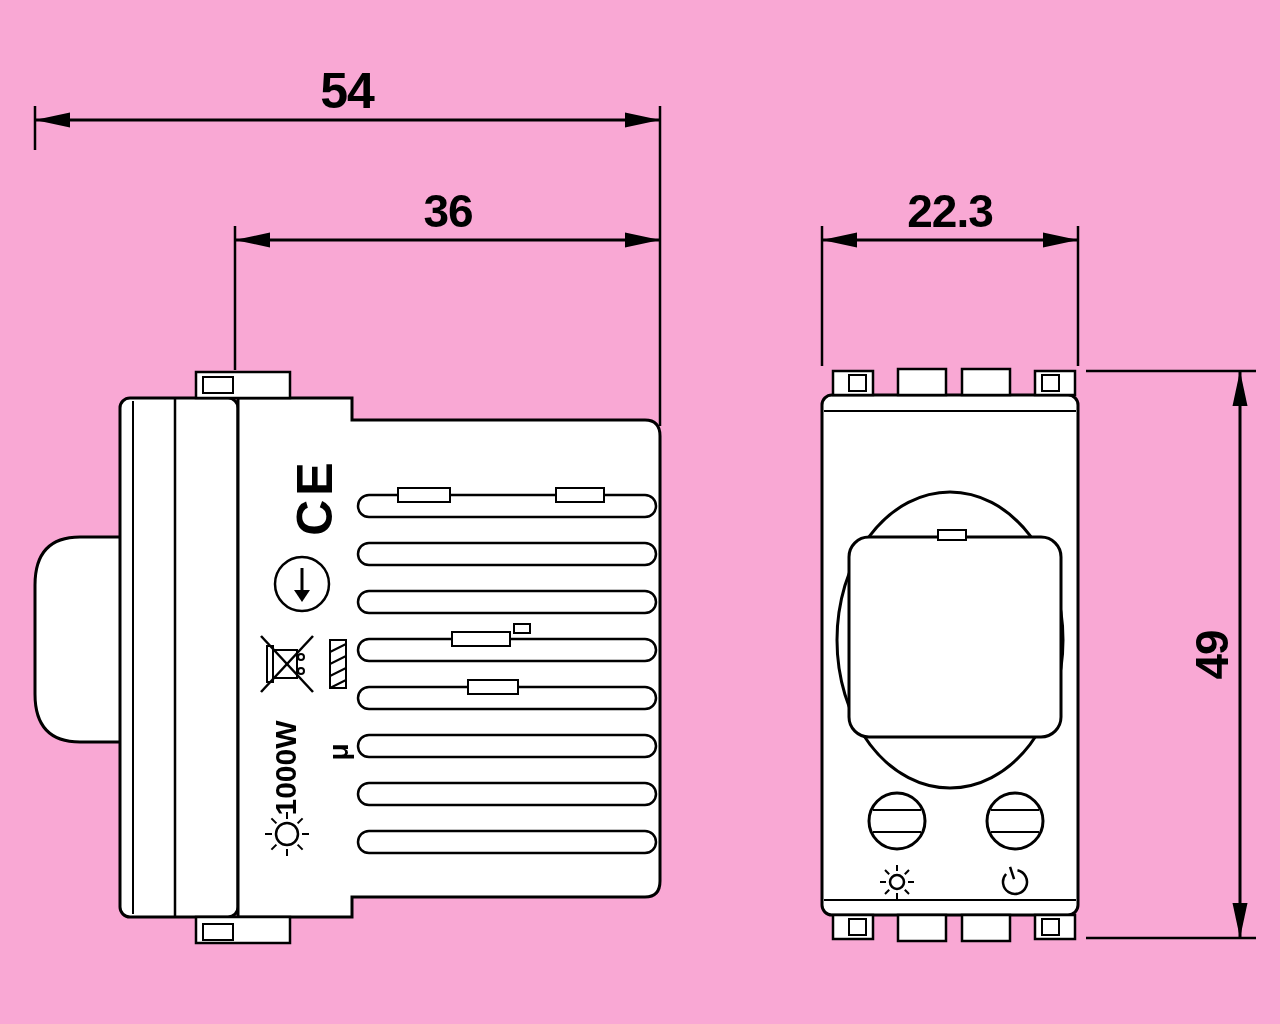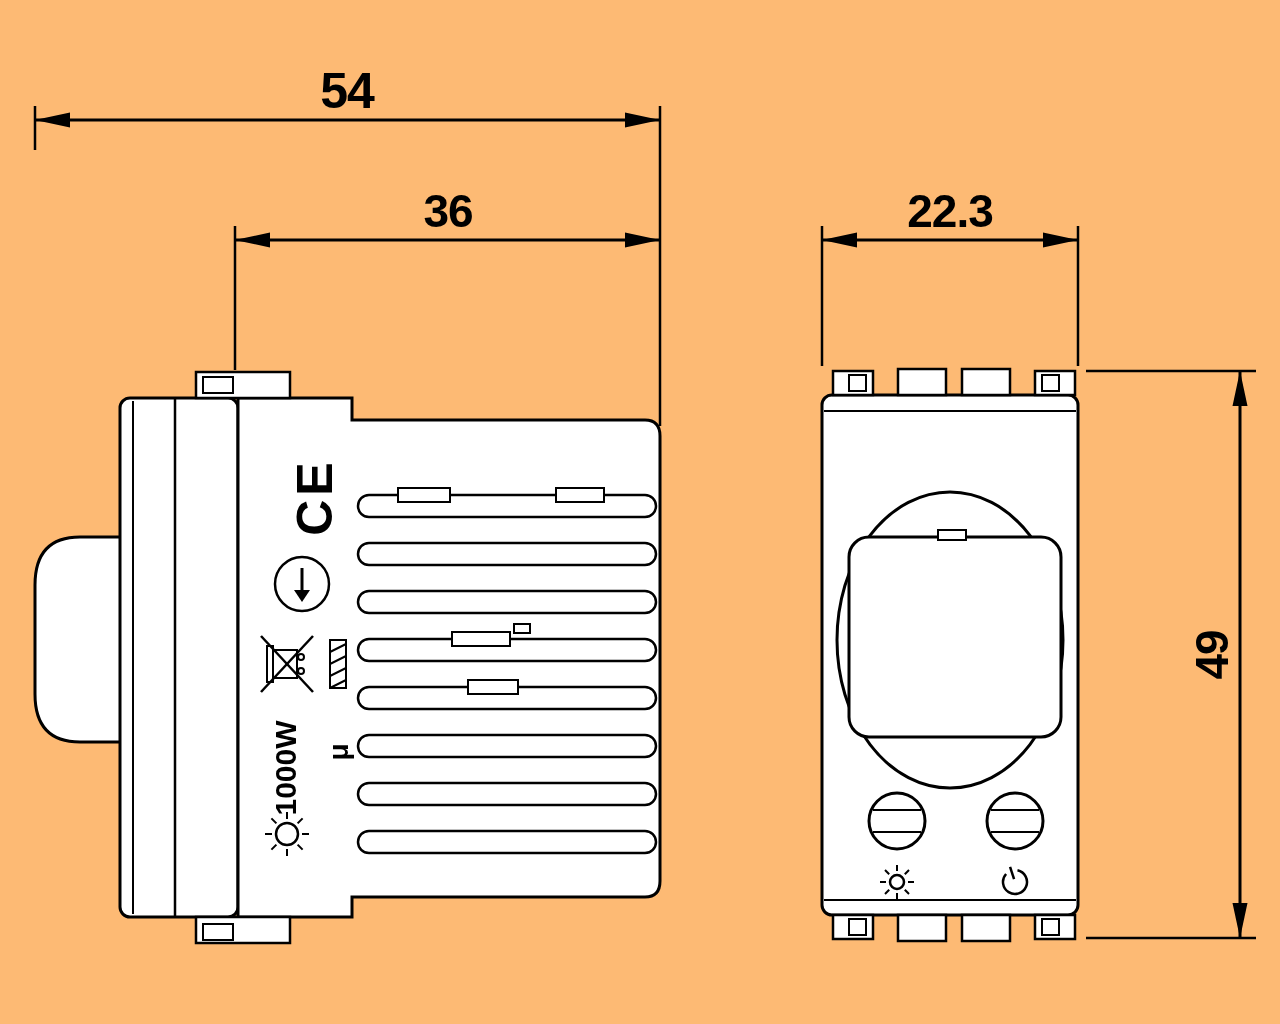--- a/index.html
+++ b/index.html
@@ -1,16 +1,16 @@
 <!DOCTYPE html>
 <html><head>
 <meta charset="utf-8">
 <style>
   html,body{margin:0;padding:0;background:#ffffff;}
-  .canvas{position:relative;width:1280px;height:1024px;background:#fdba74;overflow:hidden;}
+  .canvas{position:relative;width:1280px;height:1024px;background:#f9a8d4;overflow:hidden;}
   svg{display:block;}
   text.dim{font-family:"Liberation Sans",sans-serif;font-weight:bold;fill:#000;letter-spacing:-1px;}
   text.mark{font-family:"Liberation Sans",sans-serif;font-weight:bold;fill:#000;}
   .ol{stroke:#000;fill:#fff;}
   .nf{stroke:#000;fill:none;}
 </style>
 </head>
 <body>
 
 <div class="canvas">

